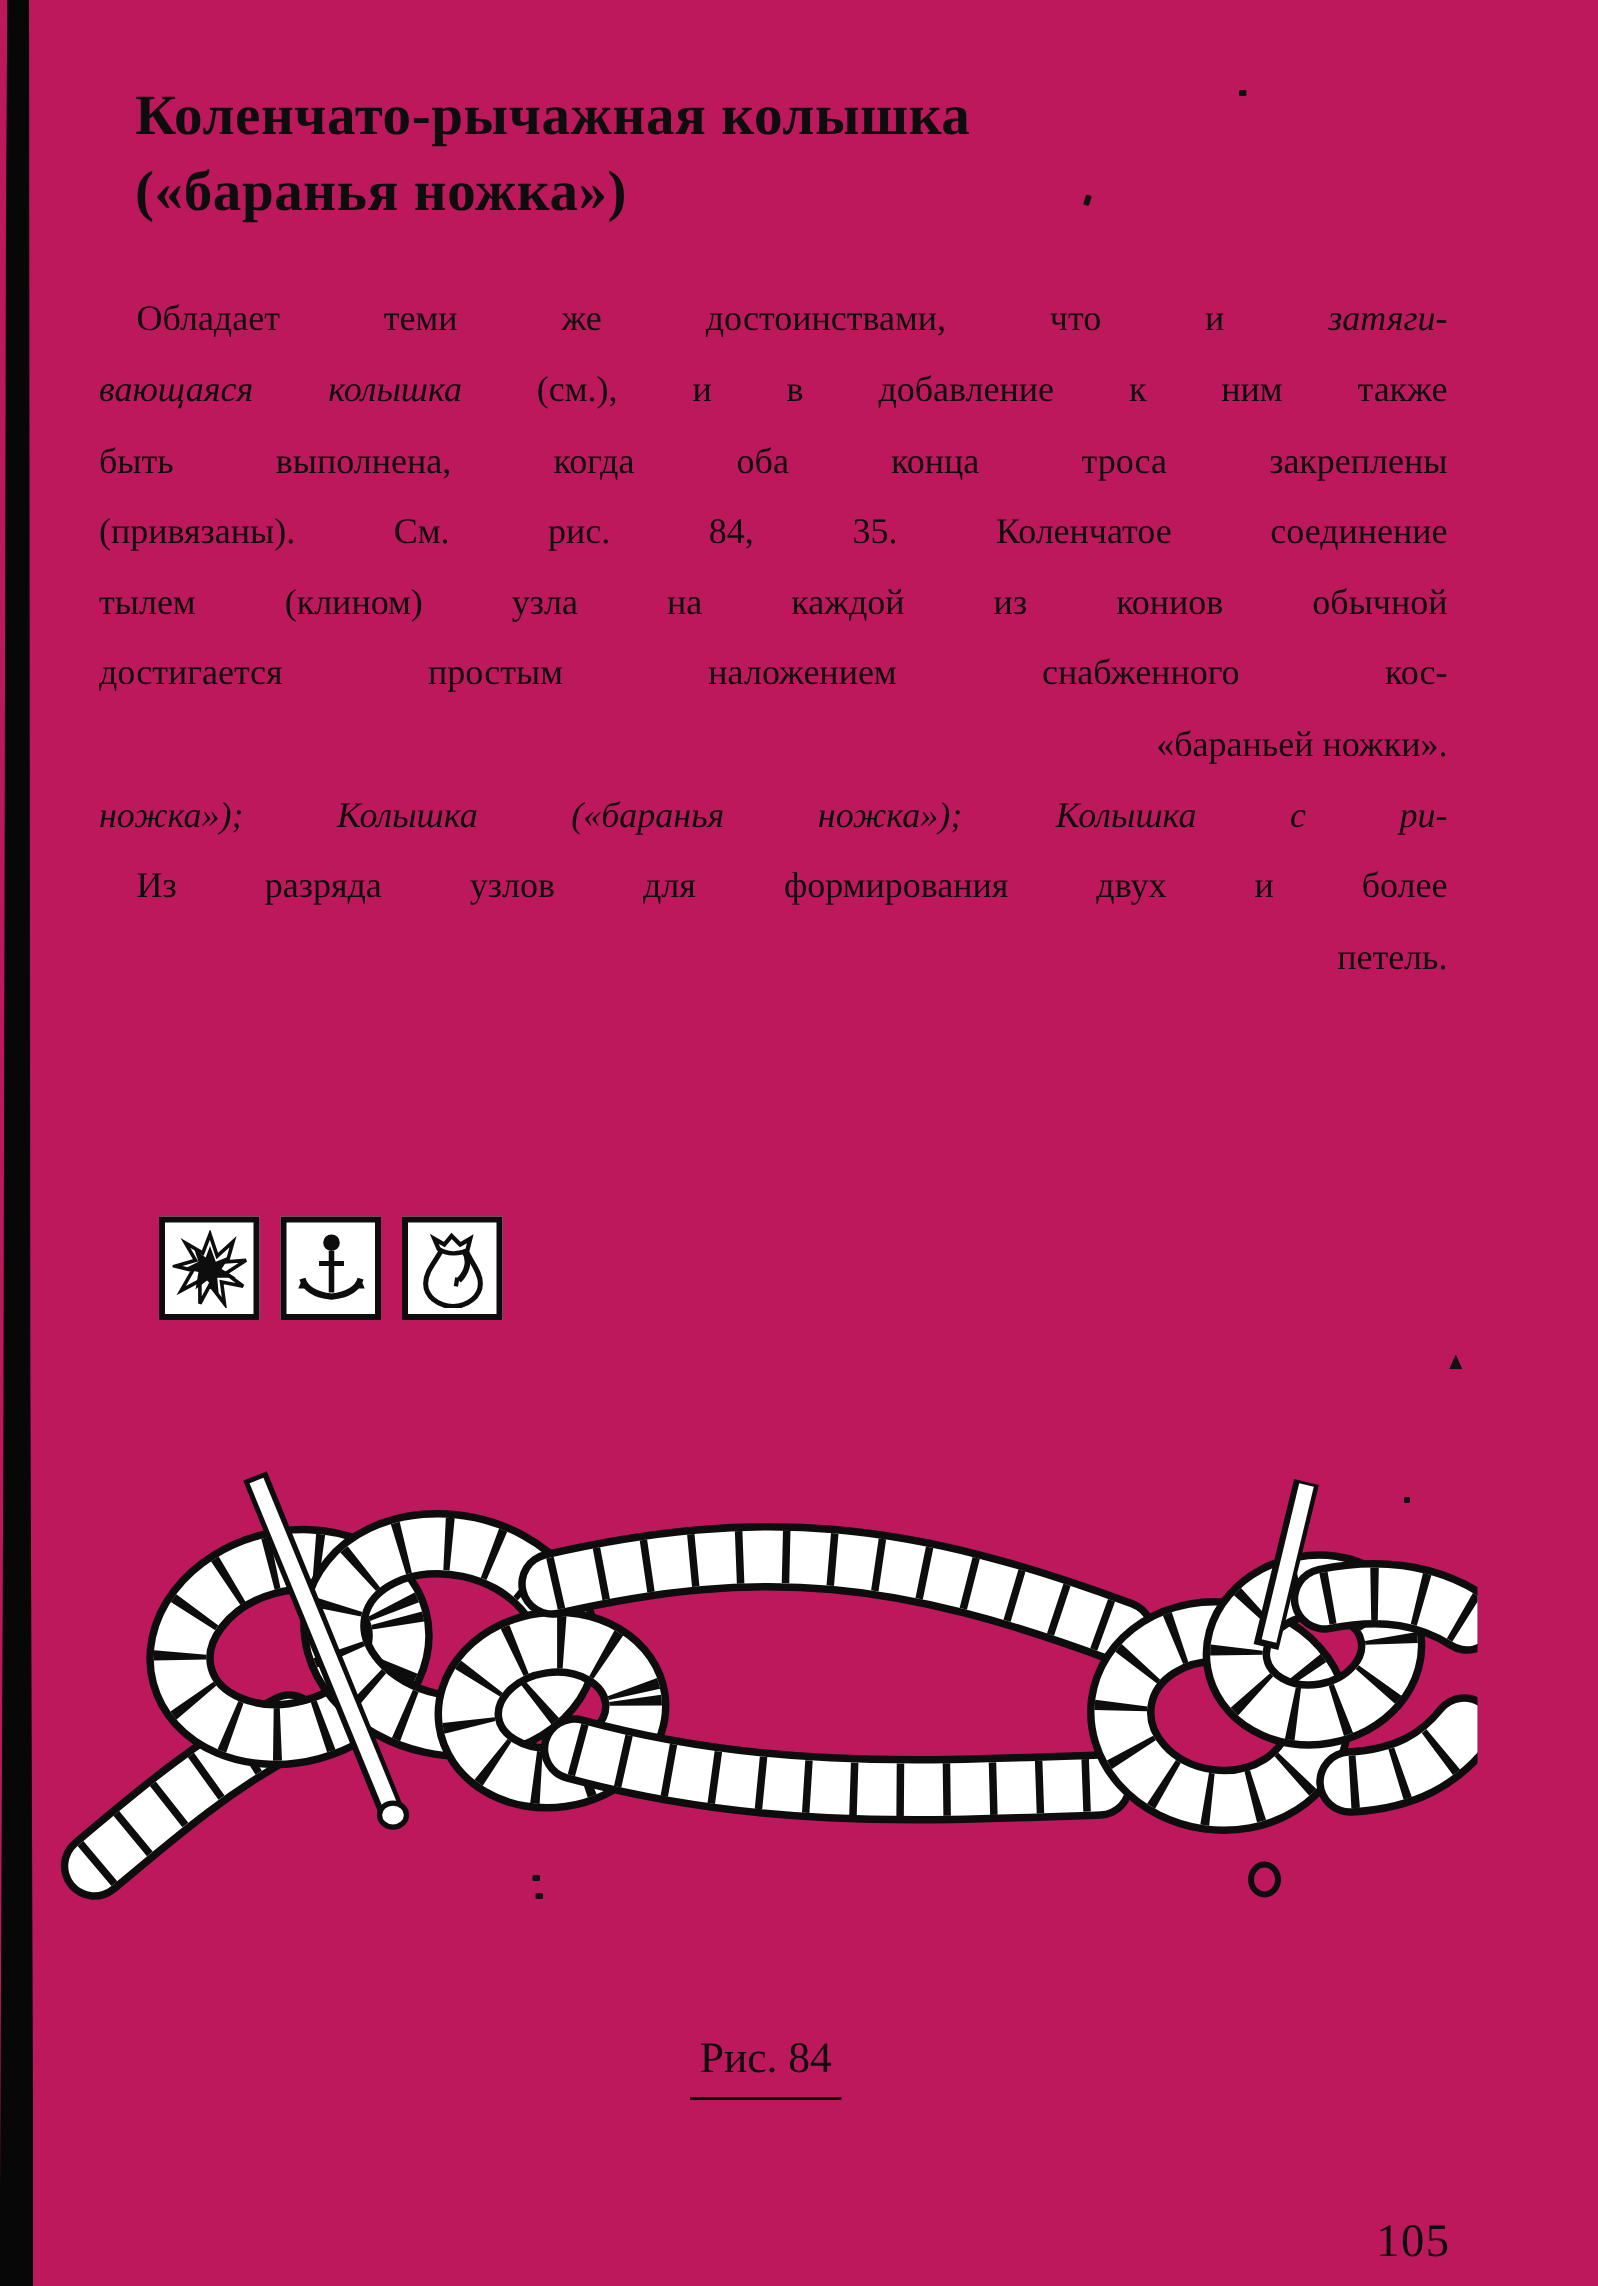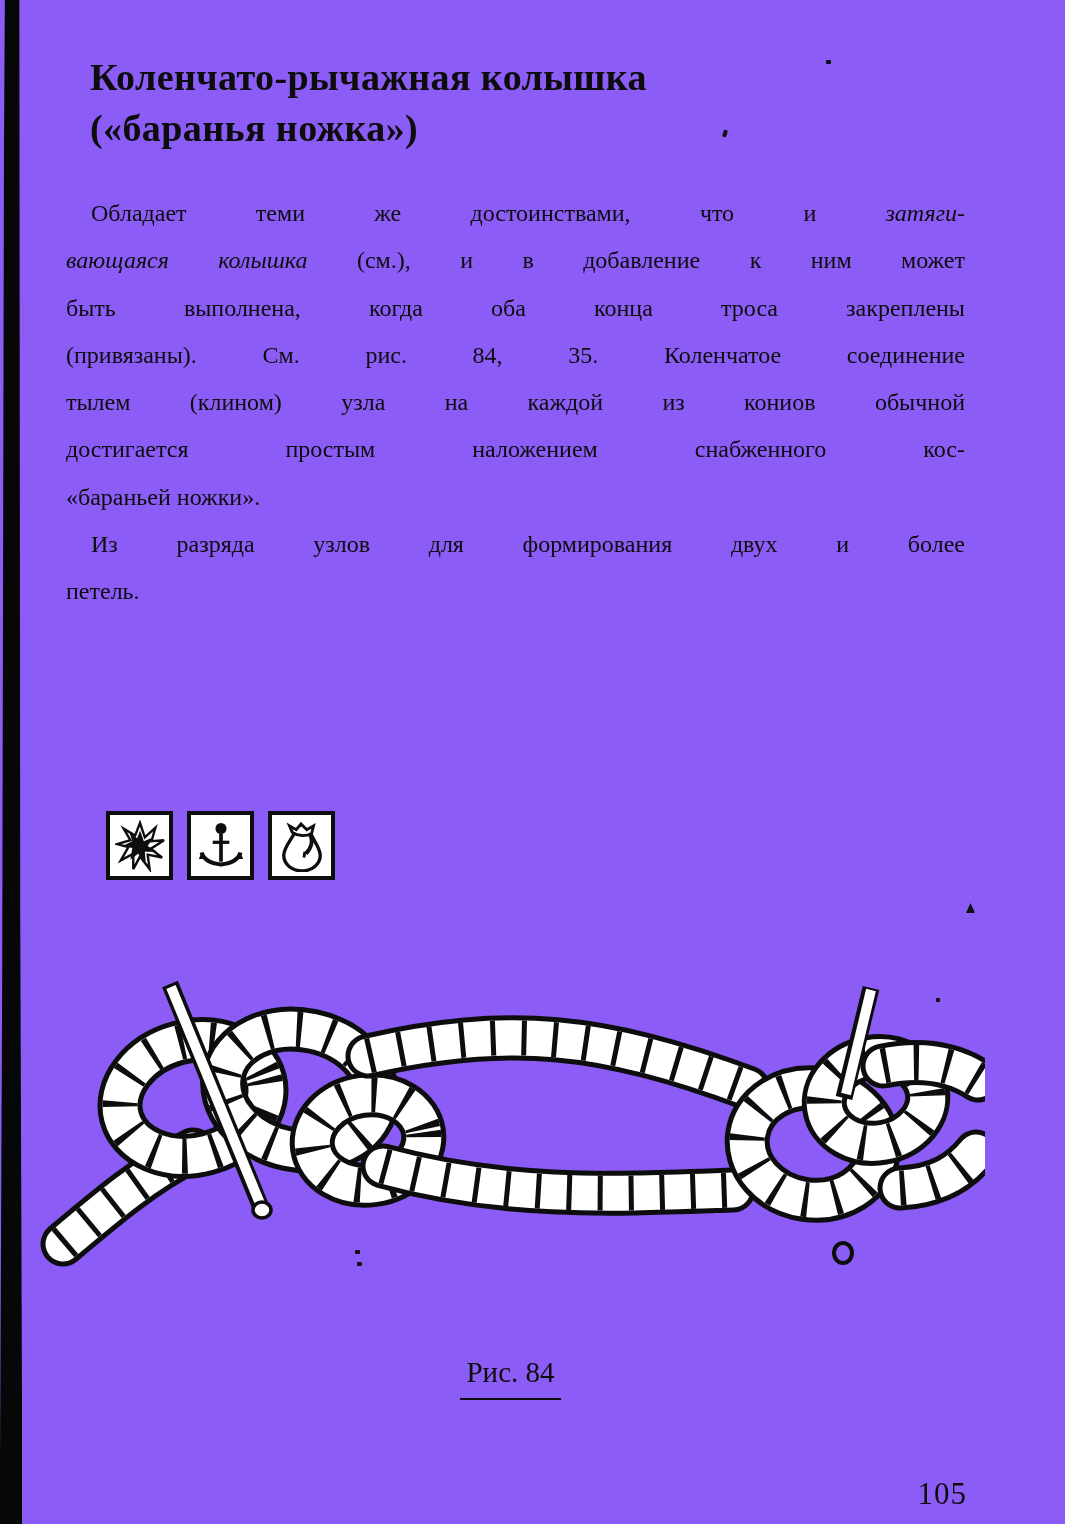--- a/index.html
+++ b/index.html
@@ -1,30 +1,30 @@
 <!DOCTYPE html>
 <html><head>
 <meta charset="utf-8">
 <style>
   html,body { margin:0; padding:0; background:#9a9a9a; }
   .page {
-    position:relative; width:1065px; height:1524px; background:#8b5cf6;
+    position:relative; width:1065px; height:1524px; background:#be185d;
     font-family:"Liberation Serif","DejaVu Serif",serif; color:#0d0d0d;
     overflow:hidden; margin:0 auto;
   }
   .leftbar {
     position:absolute; left:0; top:0; width:22px; height:1524px; background:#070707;
     clip-path: polygon(34% 0, 88% 0, 92% 60%, 100% 92%, 100% 100%, 0 100%, 0 96%, 10% 64%, 18% 10%, 22% 0);
   }
   .title {
     position:absolute; left:90px; top:52px; width:860px;
     font-size:38px; line-height:51px; font-weight:bold; letter-spacing:0.4px;
   }
   .body-text { position:absolute; left:66px; top:190px; width:899px; font-size:24px; }
-  .line { line-height:47.3px; height:47.3px; }
+  .line { line-height:47.3px; height:47.3px;text-align:right; }
   .line.j { text-align:justify; text-align-last:justify; }
   .line.ind { text-indent:25px; }
   .line i { font-style:italic; }
   .icons { position:absolute; left:106px; top:811px; display:flex; gap:14px; }
   .icon-box {
     width:59px; height:61px; border:4px solid #0d0d0d; background:#fff;
     display:flex; align-items:center; justify-content:center;
   }
   .figure { position:absolute; left:38px; top:948px; width:947px; height:358px; }
   .figure svg { display:block; }
@@ -46,26 +46,27 @@
 
   <div class="leftbar"></div>
 
   <div class="title">
     <div>Коленчато-рычажная колышка</div>
     <div>(«баранья ножка»)</div>
   </div>
 
   <div class="body-text">
       <div class="line j ind"><span>Обладает теми же достоинствами, что и </span><i>затяги-</i></div>
-      <div class="line j"><i>вающаяся колышка</i><span> (см.), и в добавление к ним может</span></div>
+      <div class="line j"><i>вающаяся колышка</i><span> (см.), и в добавление к ним также</span></div>
       <div class="line j"><span>быть выполнена, когда оба конца троса закреплены</span></div>
       <div class="line j"><span>(привязаны). См. рис. 84, 35. Коленчатое соединение</span></div>
       <div class="line j"><span>тылем (клином) узла на каждой из кониов обычной</span></div>
       <div class="line j"><span>достигается простым наложением снабженного кос-</span></div>
       <div class="line"><span>«бараньей ножки».</span></div>
+      <div class="line j"><i>ножка»); Колышка («баранья ножка»); Колышка с ри-</i></div>
       <div class="line j ind"><span>Из разряда узлов для формирования двух и более</span></div>
       <div class="line"><span>петель.</span></div>
     </div>
 
   <div class="icons">
     <div class="icon-box">
       <svg width="50" height="52" viewBox="-26 -27 52 54">
         <polygon points="0,-24 5,-9 16,-19 12,-5 25,-6 11,3 23,12 8,9 10,24 0,11 -7,24 -7,8 -20,15 -12,1 -24,-2 -10,-6 -17,-18 -5,-11" fill="none" stroke="#0d0d0d" stroke-width="2.5"></polygon>
         <polygon points="0,-16 4,-5 14,-9 8,0 18,6 5,6 6,17 -2,8 -10,14 -8,2 -18,0 -8,-5 -11,-14 -3,-8" fill="#0d0d0d"></polygon>
       </svg>

